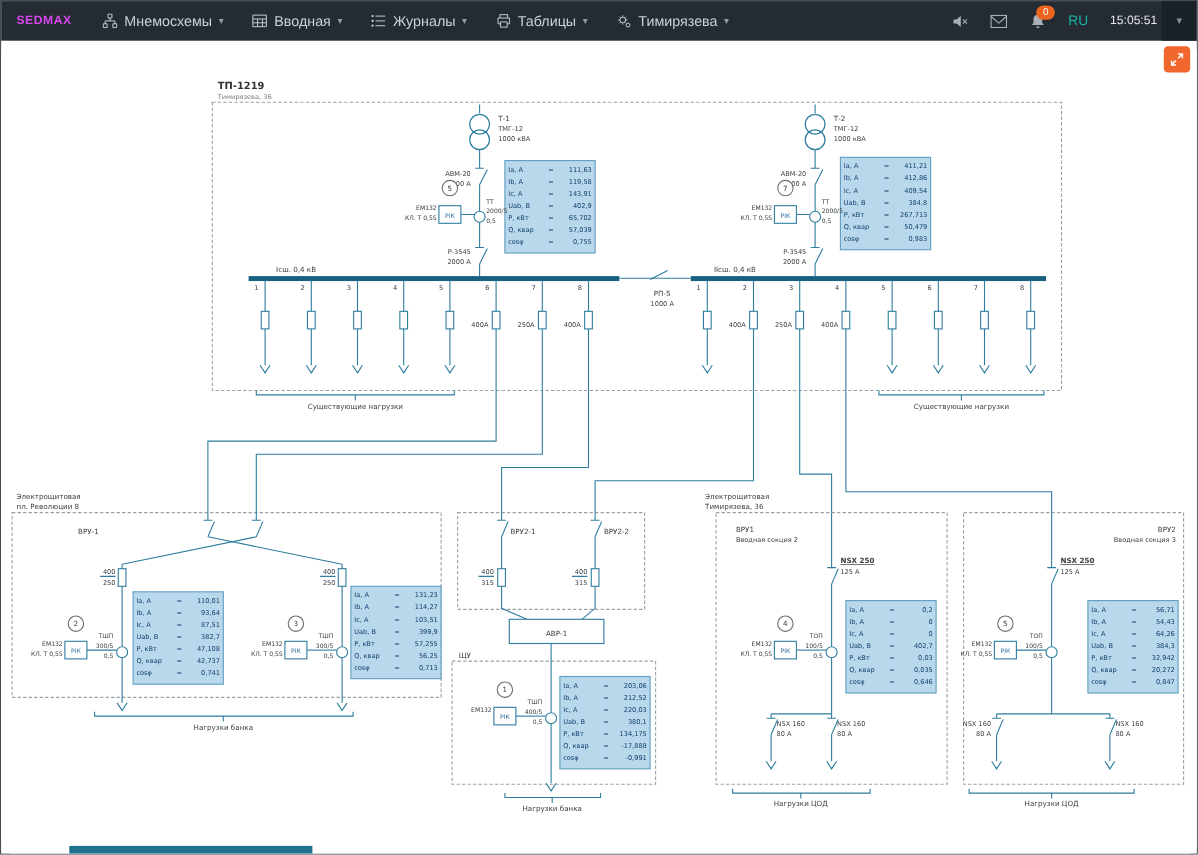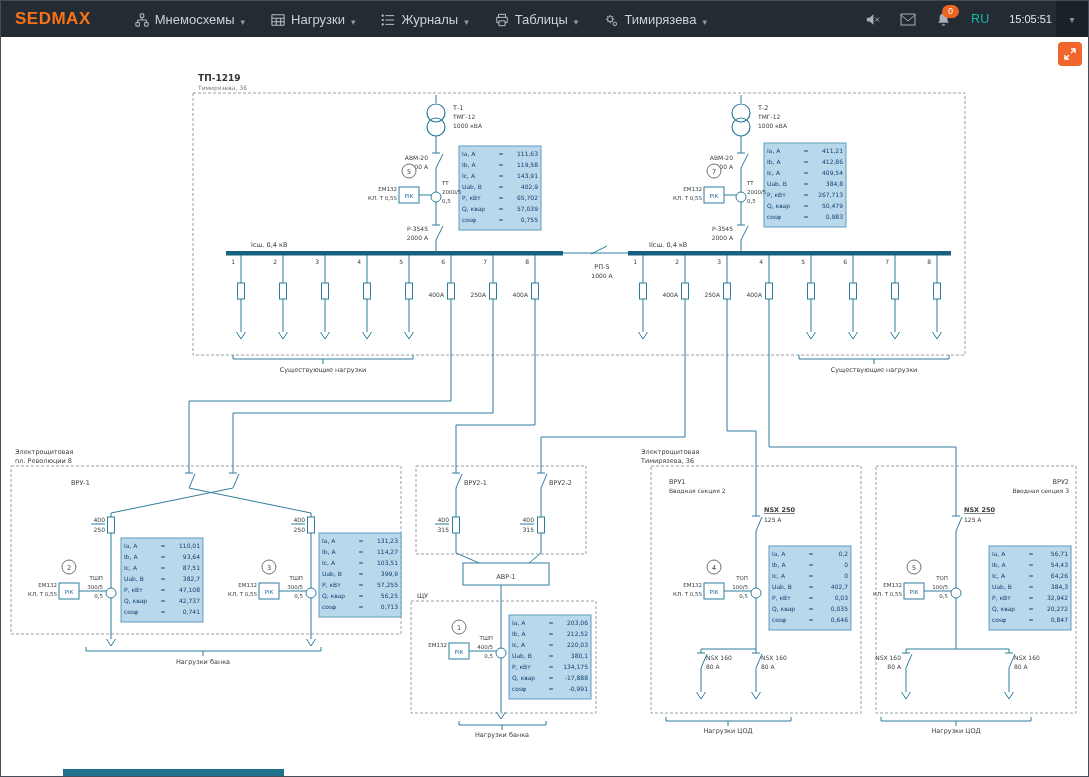--- a/index.html
+++ b/index.html
@@ -2,22 +2,22 @@
 <html><head>
 <meta charset="utf-8">
 <style>
   html,body{margin:0;padding:0;background:#d8dbe0;}
   body{font-family:"Liberation Sans",sans-serif;}
   #app{width:1089px;height:777px;position:relative;overflow:hidden;background:#fff;
        border:1px solid #464d56;box-sizing:border-box;}
   
   #navbar{position:absolute;top:0;left:0;width:100%;height:36px;background:#242b33;
           display:flex;align-items:center;box-sizing:border-box;padding-left:14px;z-index:30;}
-  .logo{color:#f97316;font-weight:bold;font-size:17px;letter-spacing:.5px;margin-right:44px;cursor:pointer;}
-  .nav-item{display:flex;align-items:flex-end;gap:6px;color:#ccd1d7;font-size:13px;
+  .logo{color:#d946ef;font-weight:bold;font-size:11px;letter-spacing:.5px;margin-right:28px;cursor:pointer;}
+  .nav-item{display:flex;align-items:center;gap:6px;color:#ccd1d7;font-size:13px;
             margin-right:26px;cursor:pointer;white-space:nowrap;}
   .nav-item svg{display:block;}
   .chev{font-size:9px;color:#939aa2;}
   .nav-right{margin-left:auto;display:flex;align-items:center;gap:20px;color:#aab0b7;}
   .nav-ic{position:relative;display:flex;align-items:center;cursor:pointer;}
   .badge{position:absolute;top:-7px;right:-8px;background:#eb6420;color:#fff;font-size:9px;
          min-width:13px;height:13px;line-height:13px;text-align:center;border-radius:8px;padding:0 2px;}
   .lang{font-size:12.5px;color:#14b8a6;cursor:pointer;}
   .clock{font-size:11px;color:#e6e9ec;}
   .user-toggle{width:32px;height:36px;background:#1b2129;display:flex;align-items:center;justify-content:center;
@@ -55,21 +55,21 @@
       <path d="M6,1 h4 v4 h-4 z M1,11 h4 v4 h-4 z M11,11 h4 v4 h-4 z M8,5 v3 M3,11 v-3 h10 v3" fill="none" stroke="currentColor"></path>
     </svg>
     <span>Мнемосхемы</span>
     <span class="chev">▾</span>
   </div>
 
   <div class="nav-item">
     <svg width="14" height="14" viewBox="0 0 16 16">
       <path d="M1,2 h14 v12 h-14 z M1,6 h14 M1,10 h14 M6,6 v8 M11,6 v8" fill="none" stroke="currentColor"></path>
     </svg>
-    <span>Нагрузки</span>
+    <span>Вводная</span>
     <span class="chev">▾</span>
   </div>
 
   <div class="nav-item">
     <svg width="14" height="14" viewBox="0 0 16 16">
       <path d="M5,3 h10 M5,8 h10 M5,13 h10" fill="none" stroke="currentColor"></path>
       <circle cx="2" cy="3" r="1.2" fill="currentColor"></circle>
           <circle cx="2" cy="8" r="1.2" fill="currentColor"></circle>
           <circle cx="2" cy="13" r="1.2" fill="currentColor"></circle>
     </svg>

